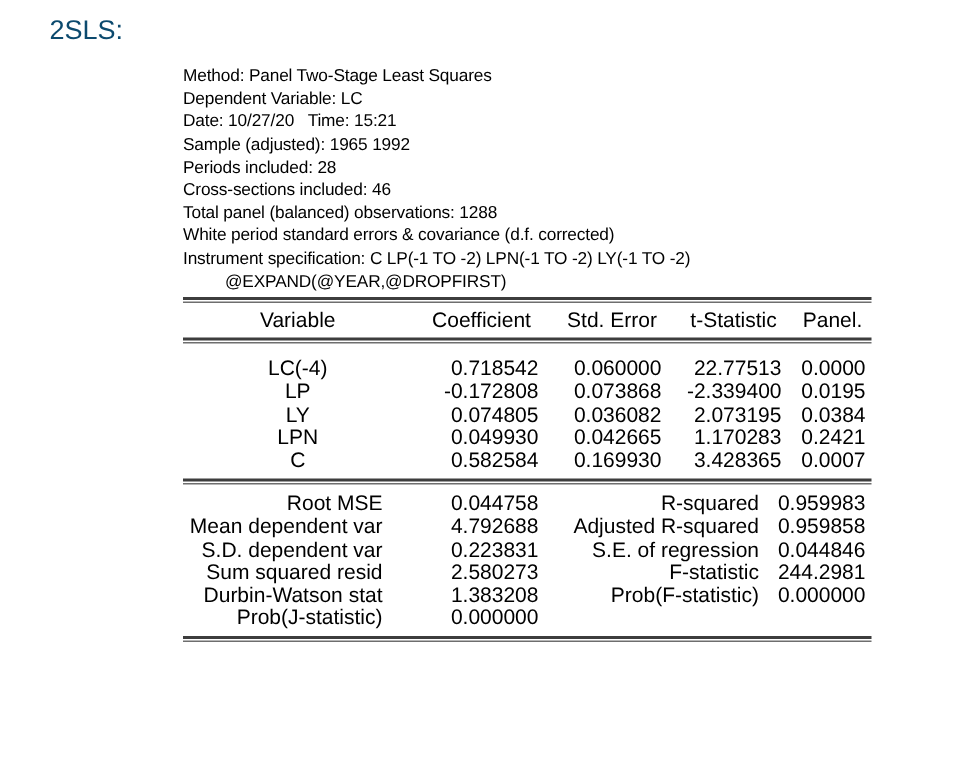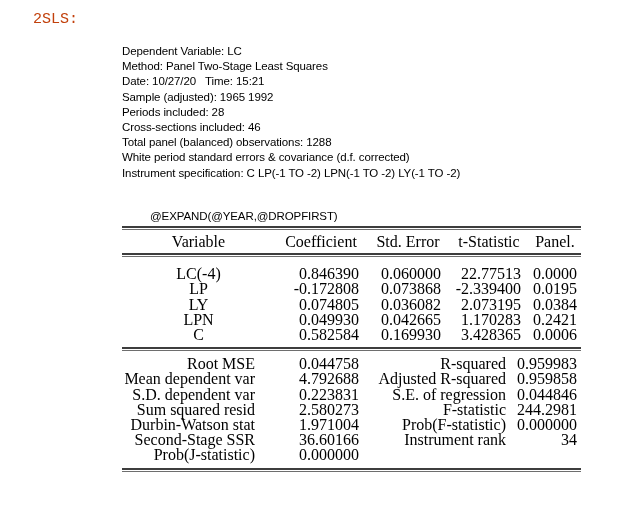--- a/index.html
+++ b/index.html
@@ -14,24 +14,24 @@
     font-family: "Liberation Sans", sans-serif;
     color: #000000;
     overflow: hidden;
   }
 
   
   #doc-label {
     position: absolute;
     left: 33px;
     top: 11px;
-    font-family: Liberation Mono, monospace;
-    font-size: 15px;
+    font-family: Liberation Sans, sans-serif;
+    font-size: 18px;
     line-height: 18px;
-    color: #c2410c;
+    color: #0c4a6e;
     white-space: pre;
   }
 
   
   #eviews-output {
     position: absolute;
     left: 122px;
     top: 44px;
     width: 459px;
     font-family: "Liberation Sans", sans-serif;
@@ -43,40 +43,38 @@
   
   #output-header {
     padding: 0 0 2px 0;
   }
   #output-header .hdr-line {
     white-space: pre;
     letter-spacing: -0.1px;
   }
   #output-header .hdr-line.indented {
     padding-left: 28px;
-    margin-top: 28px;
   }
 
   
   .rule-double {
     height: 4px;
     border-top: 2px solid #3d3d3d;
     border-bottom: 1px solid #6e6e6e;
     background: #ffffff;
     box-sizing: border-box;
   }
 
   
   table.ev {
     border-collapse: collapse;
     width: 459px;
     table-layout: fixed;
-    font-size: 16px;
+    font-size: 14px;
     line-height: 15.2px;
-    font-family: Liberation Serif, serif;
   }
   table.ev td, table.ev th {
     padding: 0;
     margin: 0;
     font-weight: normal;
     border: 0;
     vertical-align: top;
     white-space: pre;
   }
 
@@ -105,22 +103,22 @@
   .s-val2 { width: 75px; }
 </style>
 </head>
 <body>
 
 <div id="doc-label">2SLS:</div>
 
 <div id="eviews-output">
 
   <div id="output-header">
+      <div class="hdr-line">Method: Panel Two-Stage Least Squares</div>
       <div class="hdr-line">Dependent Variable: LC</div>
-      <div class="hdr-line">Method: Panel Two-Stage Least Squares</div>
       <div class="hdr-line">Date: 10/27/20   Time: 15:21</div>
       <div class="hdr-line">Sample (adjusted): 1965 1992</div>
       <div class="hdr-line">Periods included: 28</div>
       <div class="hdr-line">Cross-sections included: 46</div>
       <div class="hdr-line">Total panel (balanced) observations: 1288</div>
       <div class="hdr-line">White period standard errors &amp; covariance (d.f. corrected)</div>
       <div class="hdr-line">Instrument specification: C LP(-1 TO -2) LPN(-1 TO -2) LY(-1 TO -2)</div>
       <div class="hdr-line indented">@EXPAND(@YEAR,@DROPFIRST)</div>
     </div>
 
@@ -154,21 +152,21 @@
         <col class="col-se">
         <col class="col-t">
         <col class="col-p">
     </colgroup>
     <tbody id="coef-body">
         <tr class="spacer-row">
           <td colspan="5"></td>
         </tr>
         <tr>
           <td class="c-center">LC(-4)</td>
-          <td class="c-right pad-r-8">0.846390</td>
+          <td class="c-right pad-r-8">0.718542</td>
           <td class="c-right pad-r-8">0.060000</td>
           <td class="c-right pad-r-8">22.77513</td>
           <td class="c-right pad-r-4">0.0000</td>
         </tr>
         <tr>
           <td class="c-center">LP</td>
           <td class="c-right pad-r-8">-0.172808</td>
           <td class="c-right pad-r-8">0.073868</td>
           <td class="c-right pad-r-8">-2.339400</td>
           <td class="c-right pad-r-4">0.0195</td>
@@ -185,21 +183,21 @@
           <td class="c-right pad-r-8">0.049930</td>
           <td class="c-right pad-r-8">0.042665</td>
           <td class="c-right pad-r-8">1.170283</td>
           <td class="c-right pad-r-4">0.2421</td>
         </tr>
         <tr>
           <td class="c-center">C</td>
           <td class="c-right pad-r-8">0.582584</td>
           <td class="c-right pad-r-8">0.169930</td>
           <td class="c-right pad-r-8">3.428365</td>
-          <td class="c-right pad-r-4">0.0006</td>
+          <td class="c-right pad-r-4">0.0007</td>
         </tr>
         <tr class="spacer-row-sm">
           <td colspan="5"></td>
         </tr>
       </tbody>
   </table>
 
   <div class="rule-double"></div>
 
   <table class="ev">
@@ -232,29 +230,23 @@
           <td class="c-right pad-r-4">0.044846</td>
         </tr>
         <tr>
           <td class="c-left">Sum squared resid</td>
           <td class="c-right pad-r-8">2.580273</td>
           <td class="c-left">F-statistic</td>
           <td class="c-right pad-r-4">244.2981</td>
         </tr>
         <tr>
           <td class="c-left">Durbin-Watson stat</td>
-          <td class="c-right pad-r-8">1.971004</td>
+          <td class="c-right pad-r-8">1.383208</td>
           <td class="c-left">Prob(F-statistic)</td>
           <td class="c-right pad-r-4">0.000000</td>
-        </tr>
-        <tr>
-          <td class="c-left">Second-Stage SSR</td>
-          <td class="c-right pad-r-8">36.60166</td>
-          <td class="c-left">Instrument rank</td>
-          <td class="c-right pad-r-4">34</td>
         </tr>
         <tr>
           <td class="c-left">Prob(J-statistic)</td>
           <td class="c-right pad-r-8">0.000000</td>
           <td class="c-left"></td>
           <td class="c-right pad-r-4"></td>
         </tr>
         <tr class="spacer-row-sm">
           <td colspan="4"></td>
         </tr>

